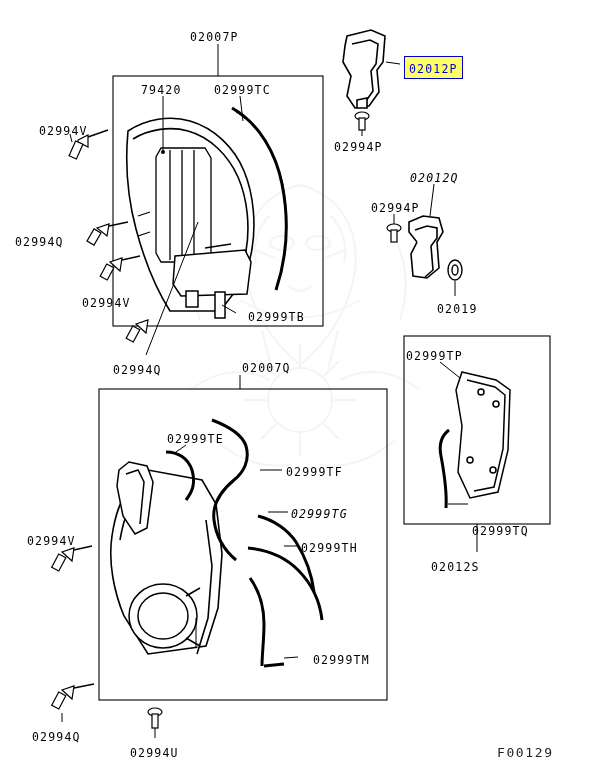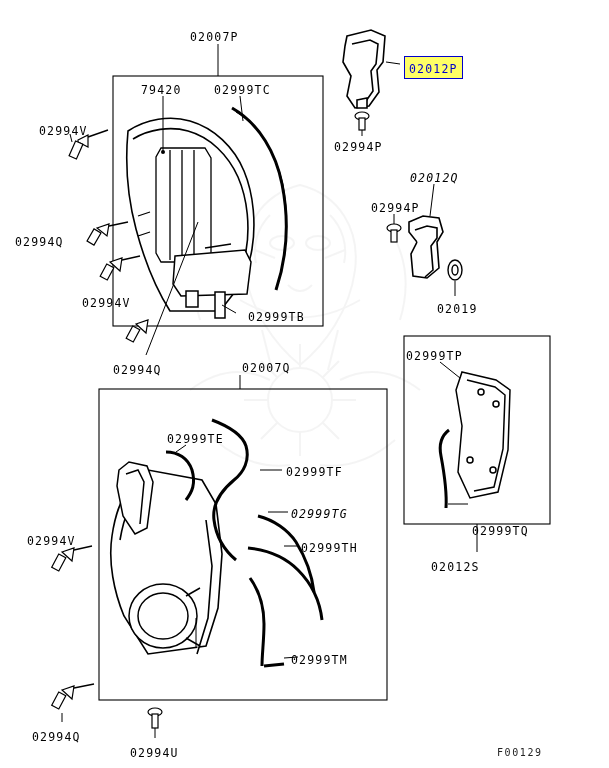--- a/index.html
+++ b/index.html
@@ -33,21 +33,21 @@
     white-space: nowrap;
     line-height: 13px;
   }
   .label.highlight {
     color: #0000cc;
     border: 1.5px solid #0000cc;
     background: #ffff66;
     padding: 6px 4px 2px 4px;
   }
   .label.footer {
-    font-size: 10px;
+    font-size: 13px;
     letter-spacing: 1.6px;
     color: #222222;
     text-align: center;
   }
 </style>
 </head>
 <body>
 
 <div id="diagram-root">
 
@@ -266,19 +266,19 @@
   <div class="label" style="left:113px; top:364px;">02994Q</div>
   <div class="label" style="left:218px; top:362px;margin-left:24px;">02007Q</div>
   <div class="label" style="left:406px; top:350px;">02999TP</div>
   <div class="label" style="left:143px; top:433px;margin-left:24px;">02999TE</div>
   <div class="label" style="left:286px; top:466px;">02999TF</div>
   <div class="label" style="left:472px; top:525px;">02999TQ</div>
   <div class="label" style="left:291px; top:508px;font-style:italic;">02999TG</div>
   <div class="label" style="left:27px;  top:535px;">02994V</div>
   <div class="label" style="left:301px; top:542px;">02999TH</div>
   <div class="label" style="left:431px; top:561px;">02012S</div>
-  <div class="label" style="left:291px; top:654px;">02999TM</div>
+  <div class="label" style="left:313px; top:654px;">02999TM</div>
   <div class="label" style="left:32px;  top:731px;">02994Q</div>
   <div class="label" style="left:130px; top:747px;">02994U</div>
 
   <div class="label footer" style="left:497px; top:746px;">F00129</div>
 
 </div>
 
 </body></html>

